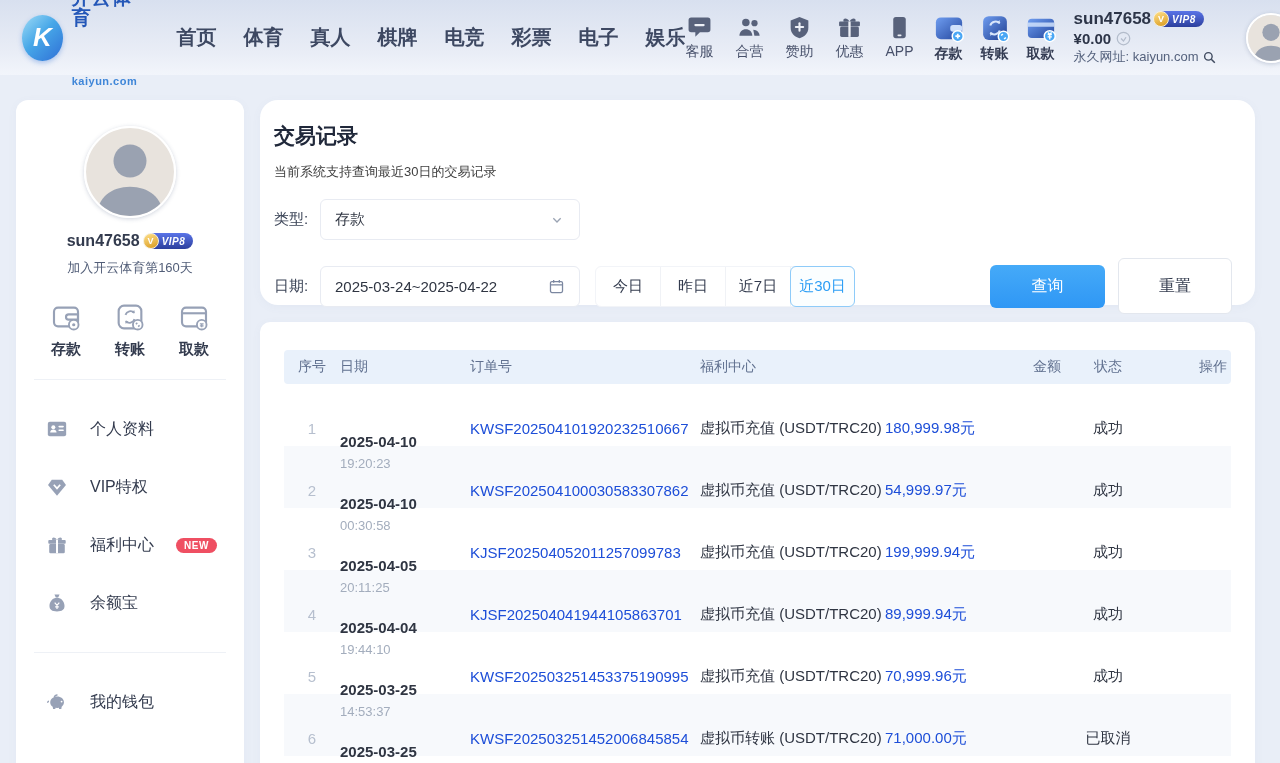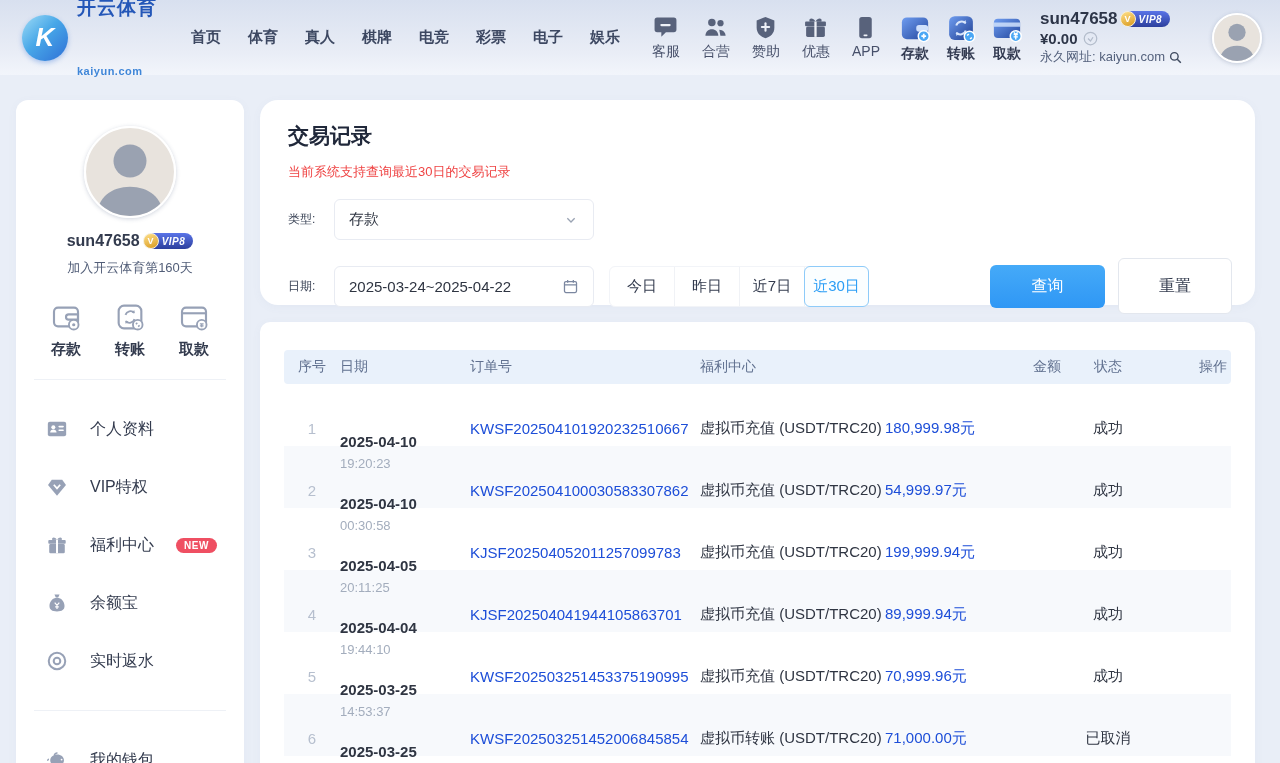--- a/index.html
+++ b/index.html
@@ -14,21 +14,21 @@
   .logo-mark { width:46px; height:46px; border-radius:50%;
     background:linear-gradient(135deg,#9fdcf6 0%,#47a7e8 45%,#2f6fd6 100%);
     display:flex; align-items:center; justify-content:center;
     color:#fff; font-size:26px; font-weight:bold; font-style:italic;
     box-shadow:0 2px 5px rgba(47,111,214,.35); }
   .logo-text { display:flex; flex-direction:column; line-height:1.05;gap:48px; }
   .logo-brand { font-size:19px; font-weight:bold; color:#2457b8; letter-spacing:1px; }
   .logo-domain { font-size:11px; font-weight:bold; color:#3f86d8; letter-spacing:.5px; }
 
   .topnav { display:flex; gap:27px; margin-left:34px; }
-  .topnav-item { font-size:15px; font-weight:600; color:#3d4862; cursor:pointer; white-space:nowrap; }
+  .topnav-item { font-size:20px; font-weight:600; color:#3d4862; cursor:pointer; white-space:nowrap; }
 
   .top-utils { display:flex; gap:22px; margin-left:auto; margin-right:20px; }
   .util-item { display:flex; flex-direction:column; align-items:center; gap:3px; cursor:pointer; }
   .util-item svg { width:25px; height:25px; }
   .util-label { font-size:14px; color:#47506a; white-space:nowrap; }
 
   .top-wallet { display:flex; gap:16px; margin-right:18px; }
   .wallet-item { display:flex; flex-direction:column; align-items:center; gap:2px; cursor:pointer; }
   .wallet-item svg { width:30px; height:30px; }
   .wallet-label { font-size:14px; font-weight:600; color:#333b52; white-space:nowrap; }
@@ -64,25 +64,25 @@
   .qa-label { font-size:15px; font-weight:600; color:#333b4e; }
   .side-divider { height:1px; background:#eef1f6; margin:20px 18px; }
   .side-menu-item { display:flex; align-items:center; gap:22px; height:58px; padding-left:30px; cursor:pointer; }
   .side-menu-item svg { width:22px; height:22px; flex-shrink:0; }
   .smi-label { font-size:16px; color:#333b4e; }
   .new-badge { background:#ef4f62; color:#fff; font-size:10px; font-weight:bold;
     border-radius:9px; padding:2px 8px; letter-spacing:.5px; }
 
   
   .filter-card { position:absolute; left:260px; top:100px; width:995px; height:205px;
-    background:#fff; border-radius:18px; box-shadow:0 2px 10px rgba(90,110,150,.05); padding:22px 23px 0 28px; }
+    background:#fff; border-radius:18px; box-shadow:0 2px 10px rgba(90,110,150,.05); padding:22px 23px 0 14px; }
   .page-title { font-size:21px; font-weight:bold; color:#20283a; }
-  .page-subtitle { font-size:13px; color:#ef4444; margin-top:13px; }
+  .page-subtitle { font-size:13px; color:#404040; margin-top:13px; }
   .filter-row { display:flex; align-items:center; margin-top:18px; }
-  .filter-label { font-size:12px; color:#3a4356; width:46px; flex-shrink:0; }
+  .filter-label { font-size:15px; color:#3a4356; width:46px; flex-shrink:0; }
   .select-box, .date-box { width:260px; height:41px; background:#fff; border:1px solid #e8ebf2;
     border-radius:6px; display:flex; align-items:center; padding:0 14px; cursor:pointer; }
   .select-value, .date-value { font-size:15px; color:#2f3542; flex:1; }
   .quick-group { display:flex; margin-left:15px; background:#fff; border-radius:6px; height:41px;
     border:1px solid #f2f4f8; overflow:visible; }
   .quick-btn { width:65px; display:flex; align-items:center; justify-content:center;
     font-size:15px; color:#333b4e; cursor:pointer; border-right:1px solid #f0f2f6; }
   .quick-btn:last-child { border-right:none; }
   .quick-btn.active { color:#2b9df5; border:1px solid #8ecbf9; border-radius:6px;
     margin:-1px; height:41px; background:#fbfeff; }
@@ -340,27 +340,20 @@
     <span class="new-badge">NEW</span>
   </div>
   <div class="side-menu-item">
     <svg viewBox="0 0 24 24">
         <path d="M9.2 2.8h5.6L13.3 6h-2.6z" fill="#97a1b6"></path>
         <path d="M12 6.2c5.2 0 8.2 4.6 8.2 9.2 0 4.1-2.7 5.8-8.2 5.8s-8.2-1.7-8.2-5.8c0-4.6 3-9.2 8.2-9.2z" fill="#97a1b6"></path>
         <path d="M9.5 11.5l2.5 3 2.5-3M12 14.5v4M10 16.2h4" stroke="#fff" stroke-width="1.3" fill="none"></path>
       </svg>
     <span class="smi-label">余额宝</span>
   </div>
-  <div class="side-menu-item">
-    <svg viewBox="0 0 24 24">
-        <circle cx="12" cy="12" r="9" fill="none" stroke="#97a1b6" stroke-width="2.2"></circle>
-        <circle cx="12" cy="12" r="3.6" fill="none" stroke="#97a1b6" stroke-width="2.2"></circle>
-      </svg>
-    <span class="smi-label">实时返水</span>
-  </div>
 
   <div class="side-divider"></div>
 
   <div class="side-menu-item">
     <svg viewBox="0 0 24 24">
         <path d="M4.6 12.6C4.6 8.6 8 6 12.2 6c4.1 0 7.4 2.5 7.4 6.3 0 2.1-1 3.7-2.5 4.8l-.4 2.4h-2.4l-.3-1.2a11 11 0 0 1-3.6 0l-.3 1.2H7.7l-.4-2.3c-1.6-1.1-2.7-2.7-2.7-4.6z" fill="#97a1b6"></path>
         <circle cx="17" cy="11.5" r="1" fill="#fff"></circle>
         <path d="M9 6.8c.5-1.6 2-2.6 3.6-2.3" stroke="#97a1b6" stroke-width="1.6" fill="none"></path>
         <path d="M3.2 11c-.9.2-1.4 1-1.2 1.9" stroke="#97a1b6" stroke-width="1.4" fill="none"></path>
       </svg>

